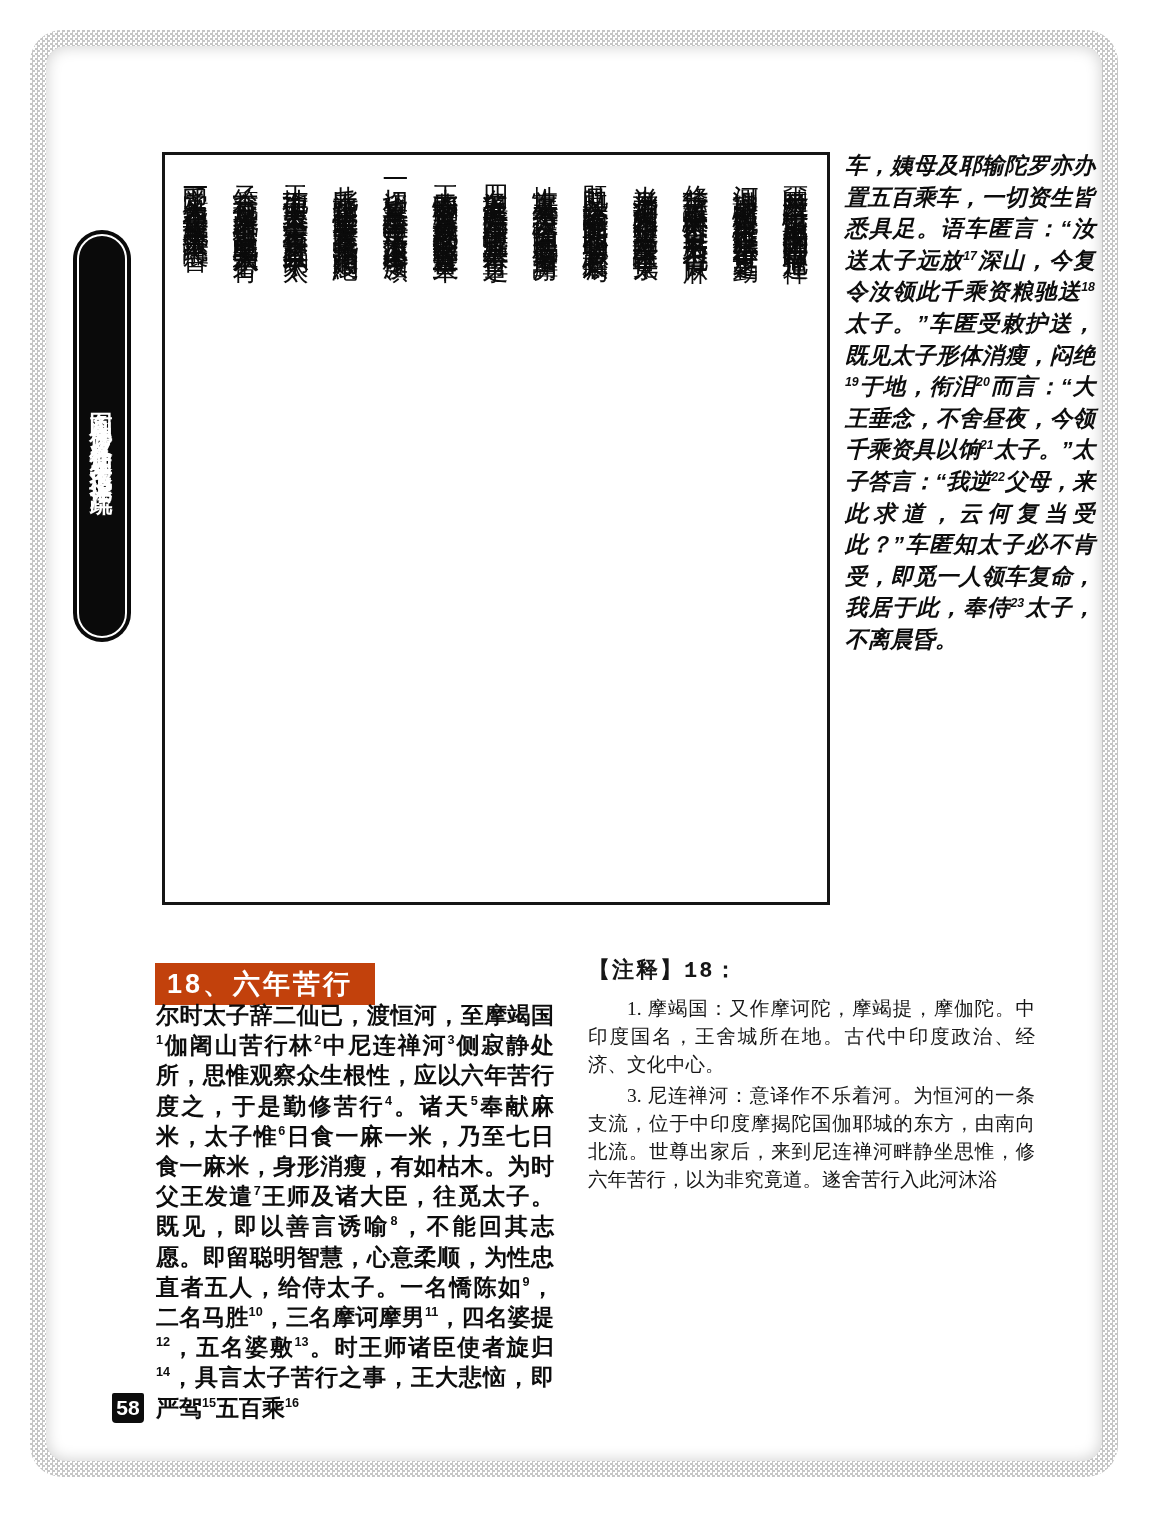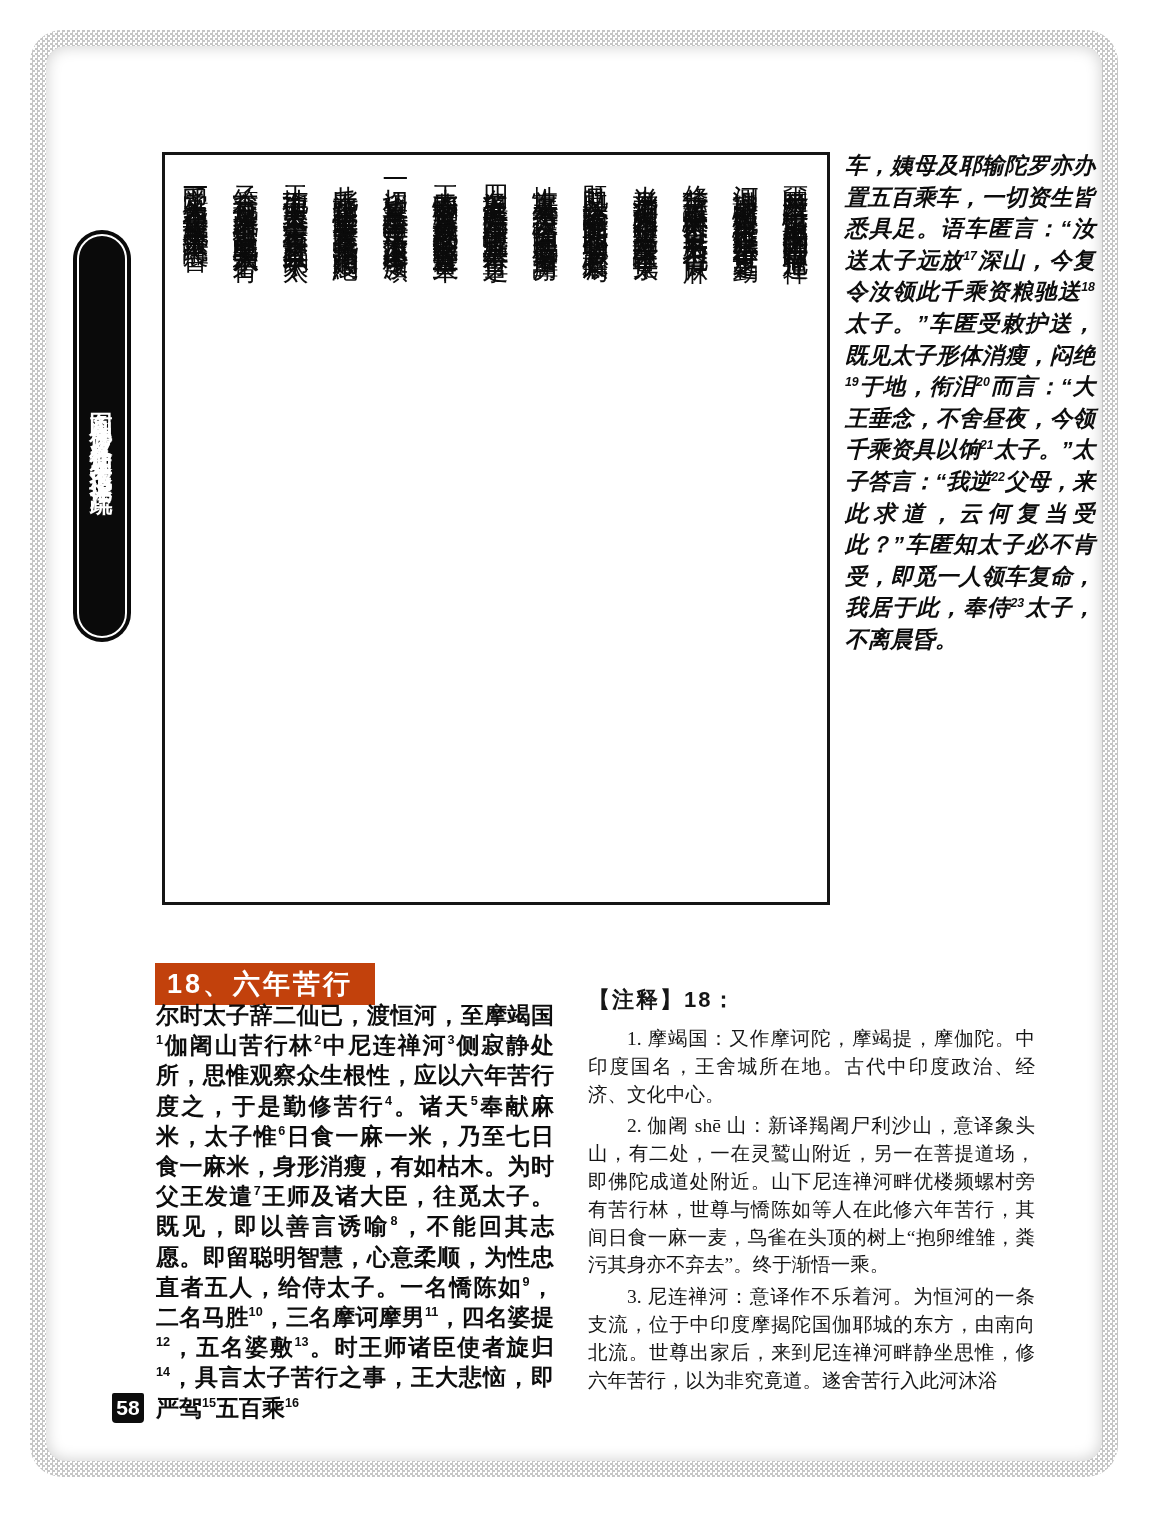--- a/index.html
+++ b/index.html
@@ -70,22 +70,22 @@
     text-align:justify;text-justify:inter-character;color:#0d0d0d;
   }
   .body-col p{margin:16px;}
 
   
   .notes-col{
     position:absolute;left:588px;top:955px;width:447px;color:#161616;
     font-family:"Liberation Serif","DejaVu Serif",serif;
   }
   .notes-header{
-    font-family:Liberation Sans, sans-serif;
-    font-size:22px;font-weight:bold;margin-bottom:10px;letter-spacing:2px;margin-top:30px;
+    font-family:Liberation Mono, monospace;
+    font-size:22px;font-weight:bold;margin-bottom:10px;letter-spacing:2px;
   }
   .note{
     margin:0 0 4px 0;font-size:19.5px;line-height:27.8px;
     text-indent:2em;text-align:justify;text-justify:inter-character;
   }
 
   
   .page-num{
     position:absolute;left:112px;top:1393px;width:32px;height:30px;
     background:#0d0d0d;color:#ffffff;display:flex;align-items:center;
@@ -135,21 +135,20 @@
       <span>18、六年苦行</span>
     </div>
 
     <div class="body-col">
       <p>尔时太子辞二仙已，渡恒河，至摩竭国<sup>1</sup>伽阇山苦行林<sup>2</sup>中尼连禅河<sup>3</sup>侧寂静处所，思惟观察众生根性，应以六年苦行度之，于是勤修苦行<sup>4</sup>。诸天<sup>5</sup>奉献麻米，太子惟<sup>6</sup>日食一麻一米，乃至七日食一麻米，身形消瘦，有如枯木。为时父王发遣<sup>7</sup>王师及诸大臣，往觅太子。既见，即以善言诱喻<sup>8</sup>，不能回其志愿。即留聪明智慧，心意柔顺，为性忠直者五人，给侍太子。一名憍陈如<sup>9</sup>，二名马胜<sup>10</sup>，三名摩诃摩男<sup>11</sup>，四名婆提<sup>12</sup>，五名婆敷<sup>13</sup>。时王师诸臣使者旋归<sup>14</sup>，具言太子苦行之事，王大悲恼，即严驾<sup>15</sup>五百乘<sup>16</sup></p>
     </div>
 
     <div class="notes-col">
       <div class="notes-header">【注释】18：</div>
       <p class="note">1. 摩竭国：又作摩诃陀，摩竭提，摩伽陀。中印度国名，王舍城所在地。古代中印度政治、经济、文化中心。</p>
-      <p class="note">2. 伽阇 shē 山：新译羯阇尸利沙山，意译象头山，有二处，一在灵鹫山附近，另一在菩提道场，即佛陀成道处附近。山下尼连禅河畔优楼频螺村旁有苦行林，世尊与憍陈如等人在此修六年苦行，其间日食一麻一麦，鸟雀在头顶的树上“抱卵维雏，粪污其身亦不弃去”。终于渐悟一乘。</p>
       <p class="note">3. 尼连禅河：意译作不乐着河。为恒河的一条支流，位于中印度摩揭陀国伽耶城的东方，由南向北流。世尊出家后，来到尼连禅河畔静坐思惟，修六年苦行，以为非究竟道。遂舍苦行入此河沐浴</p>
     </div>
 
     <div class="page-num">
       <span>58</span>
     </div>
 
   </div>
 </div>
 

